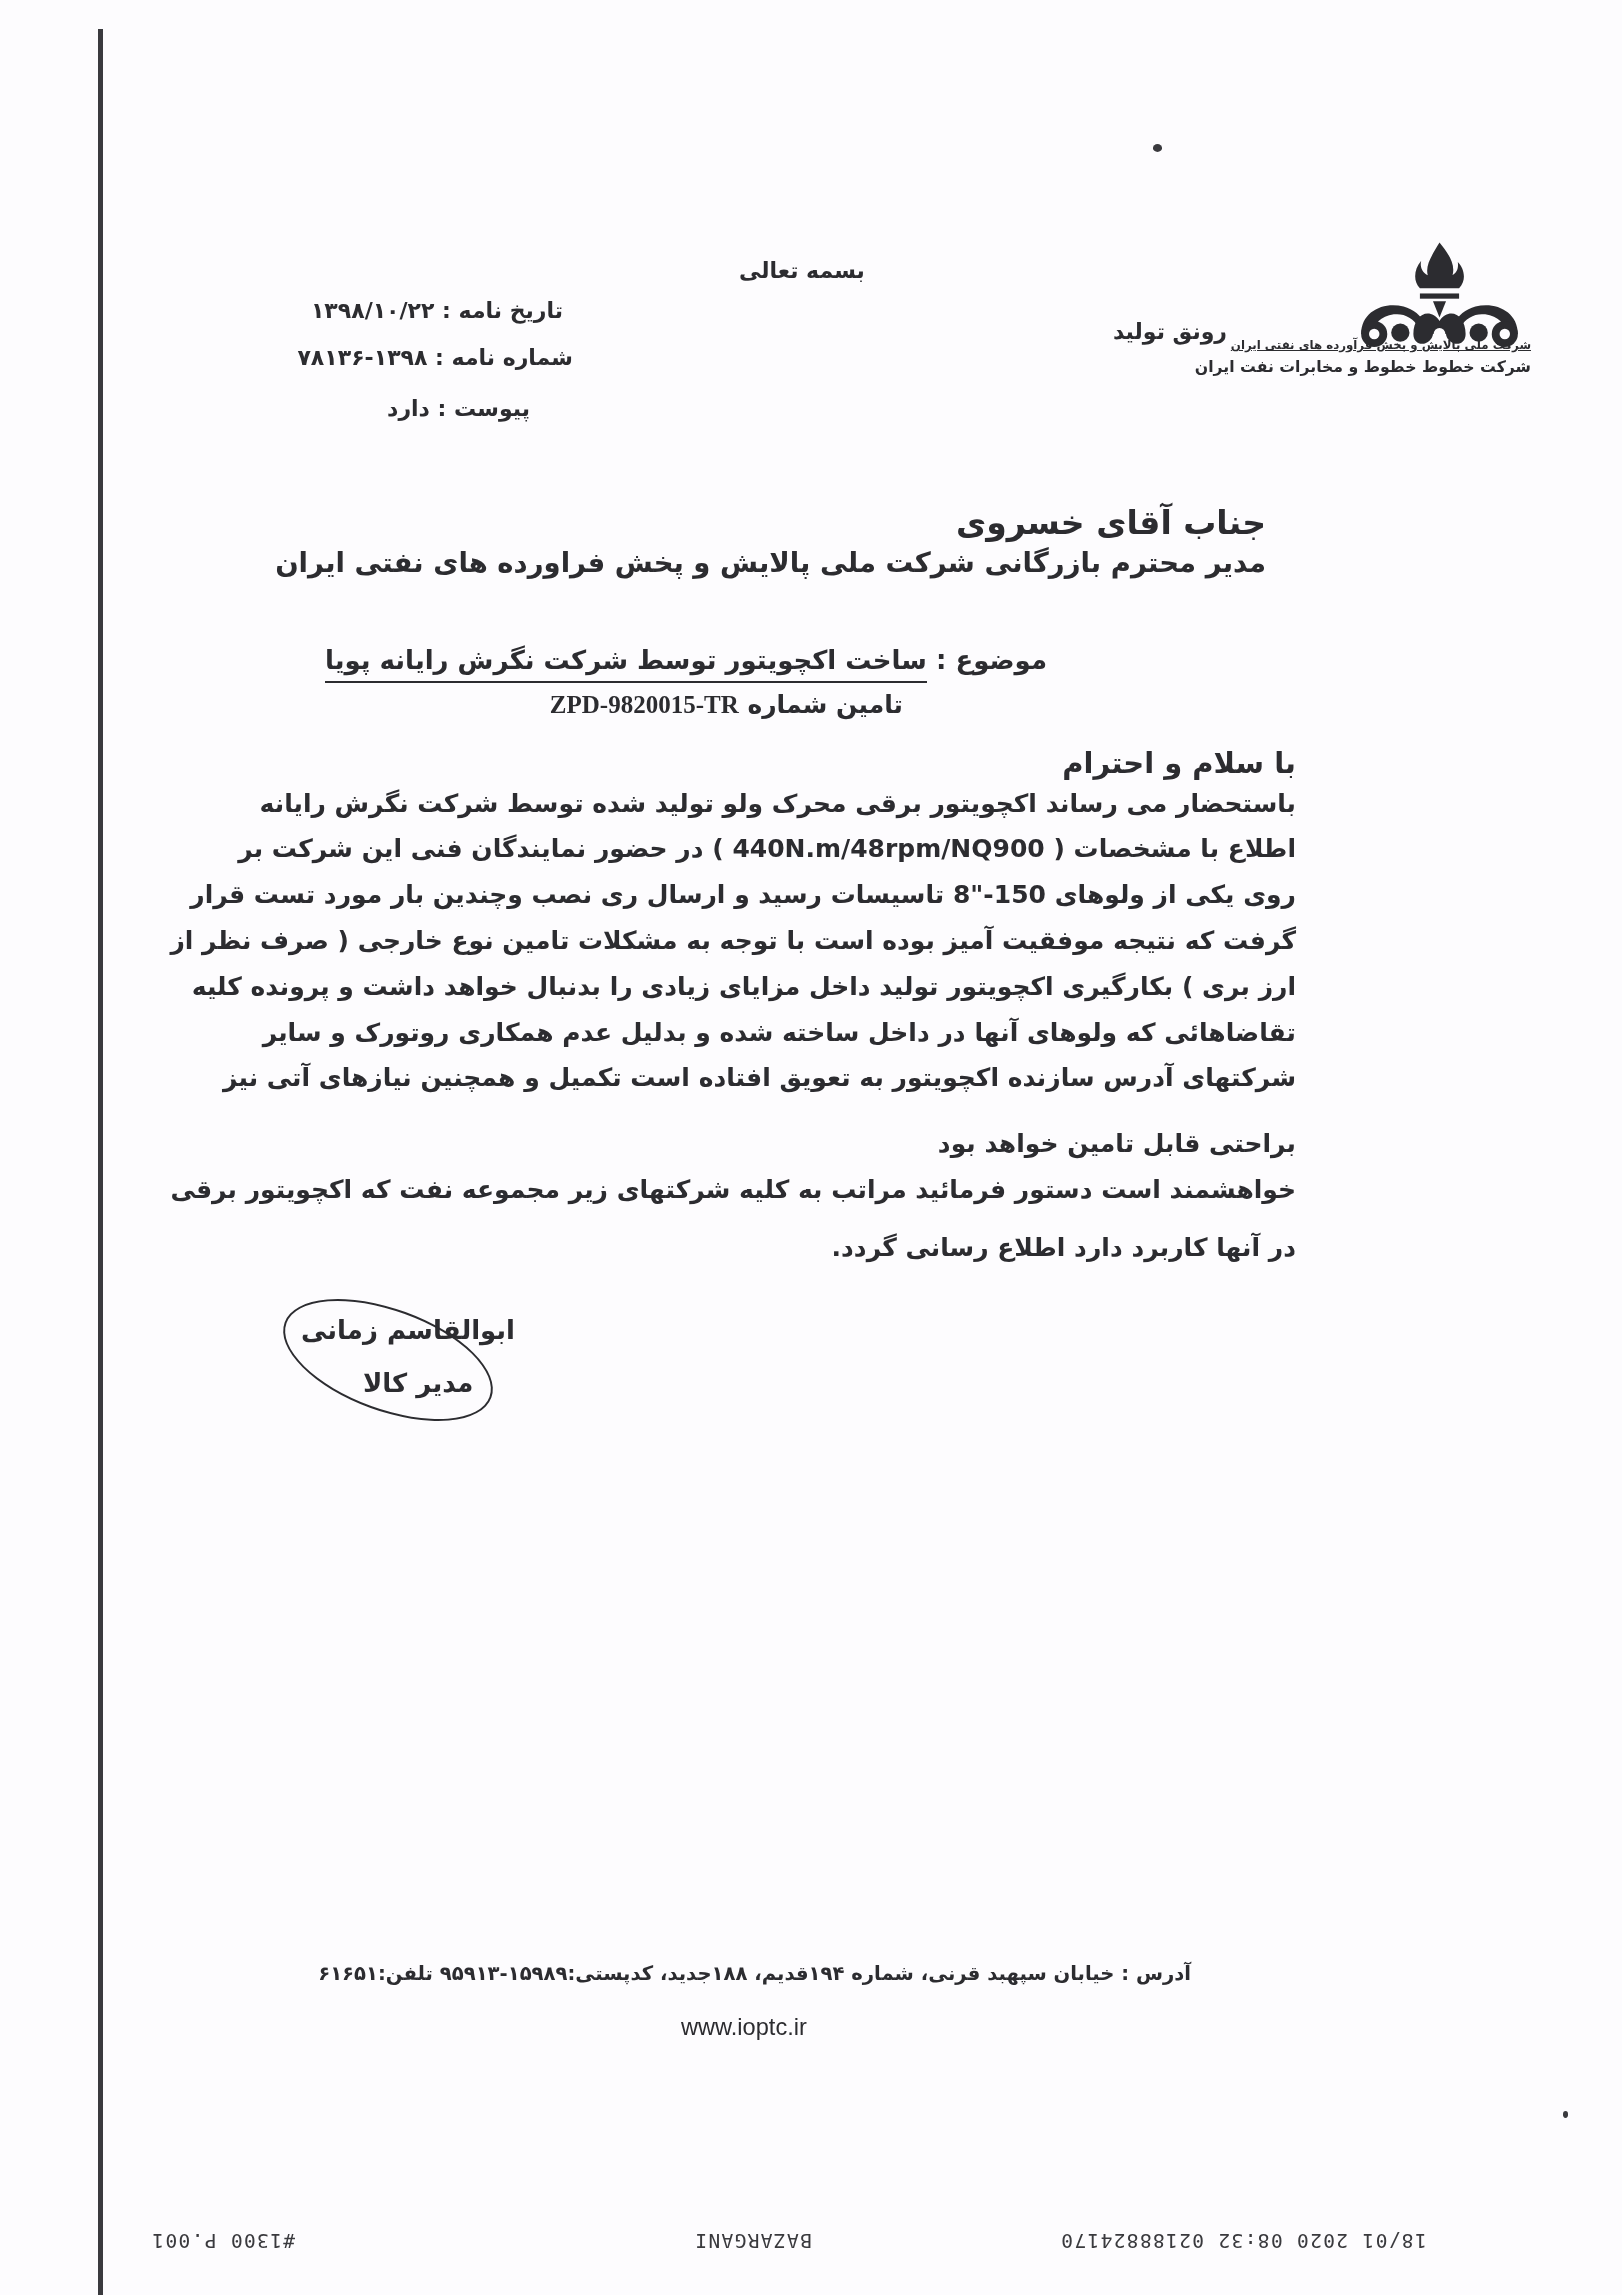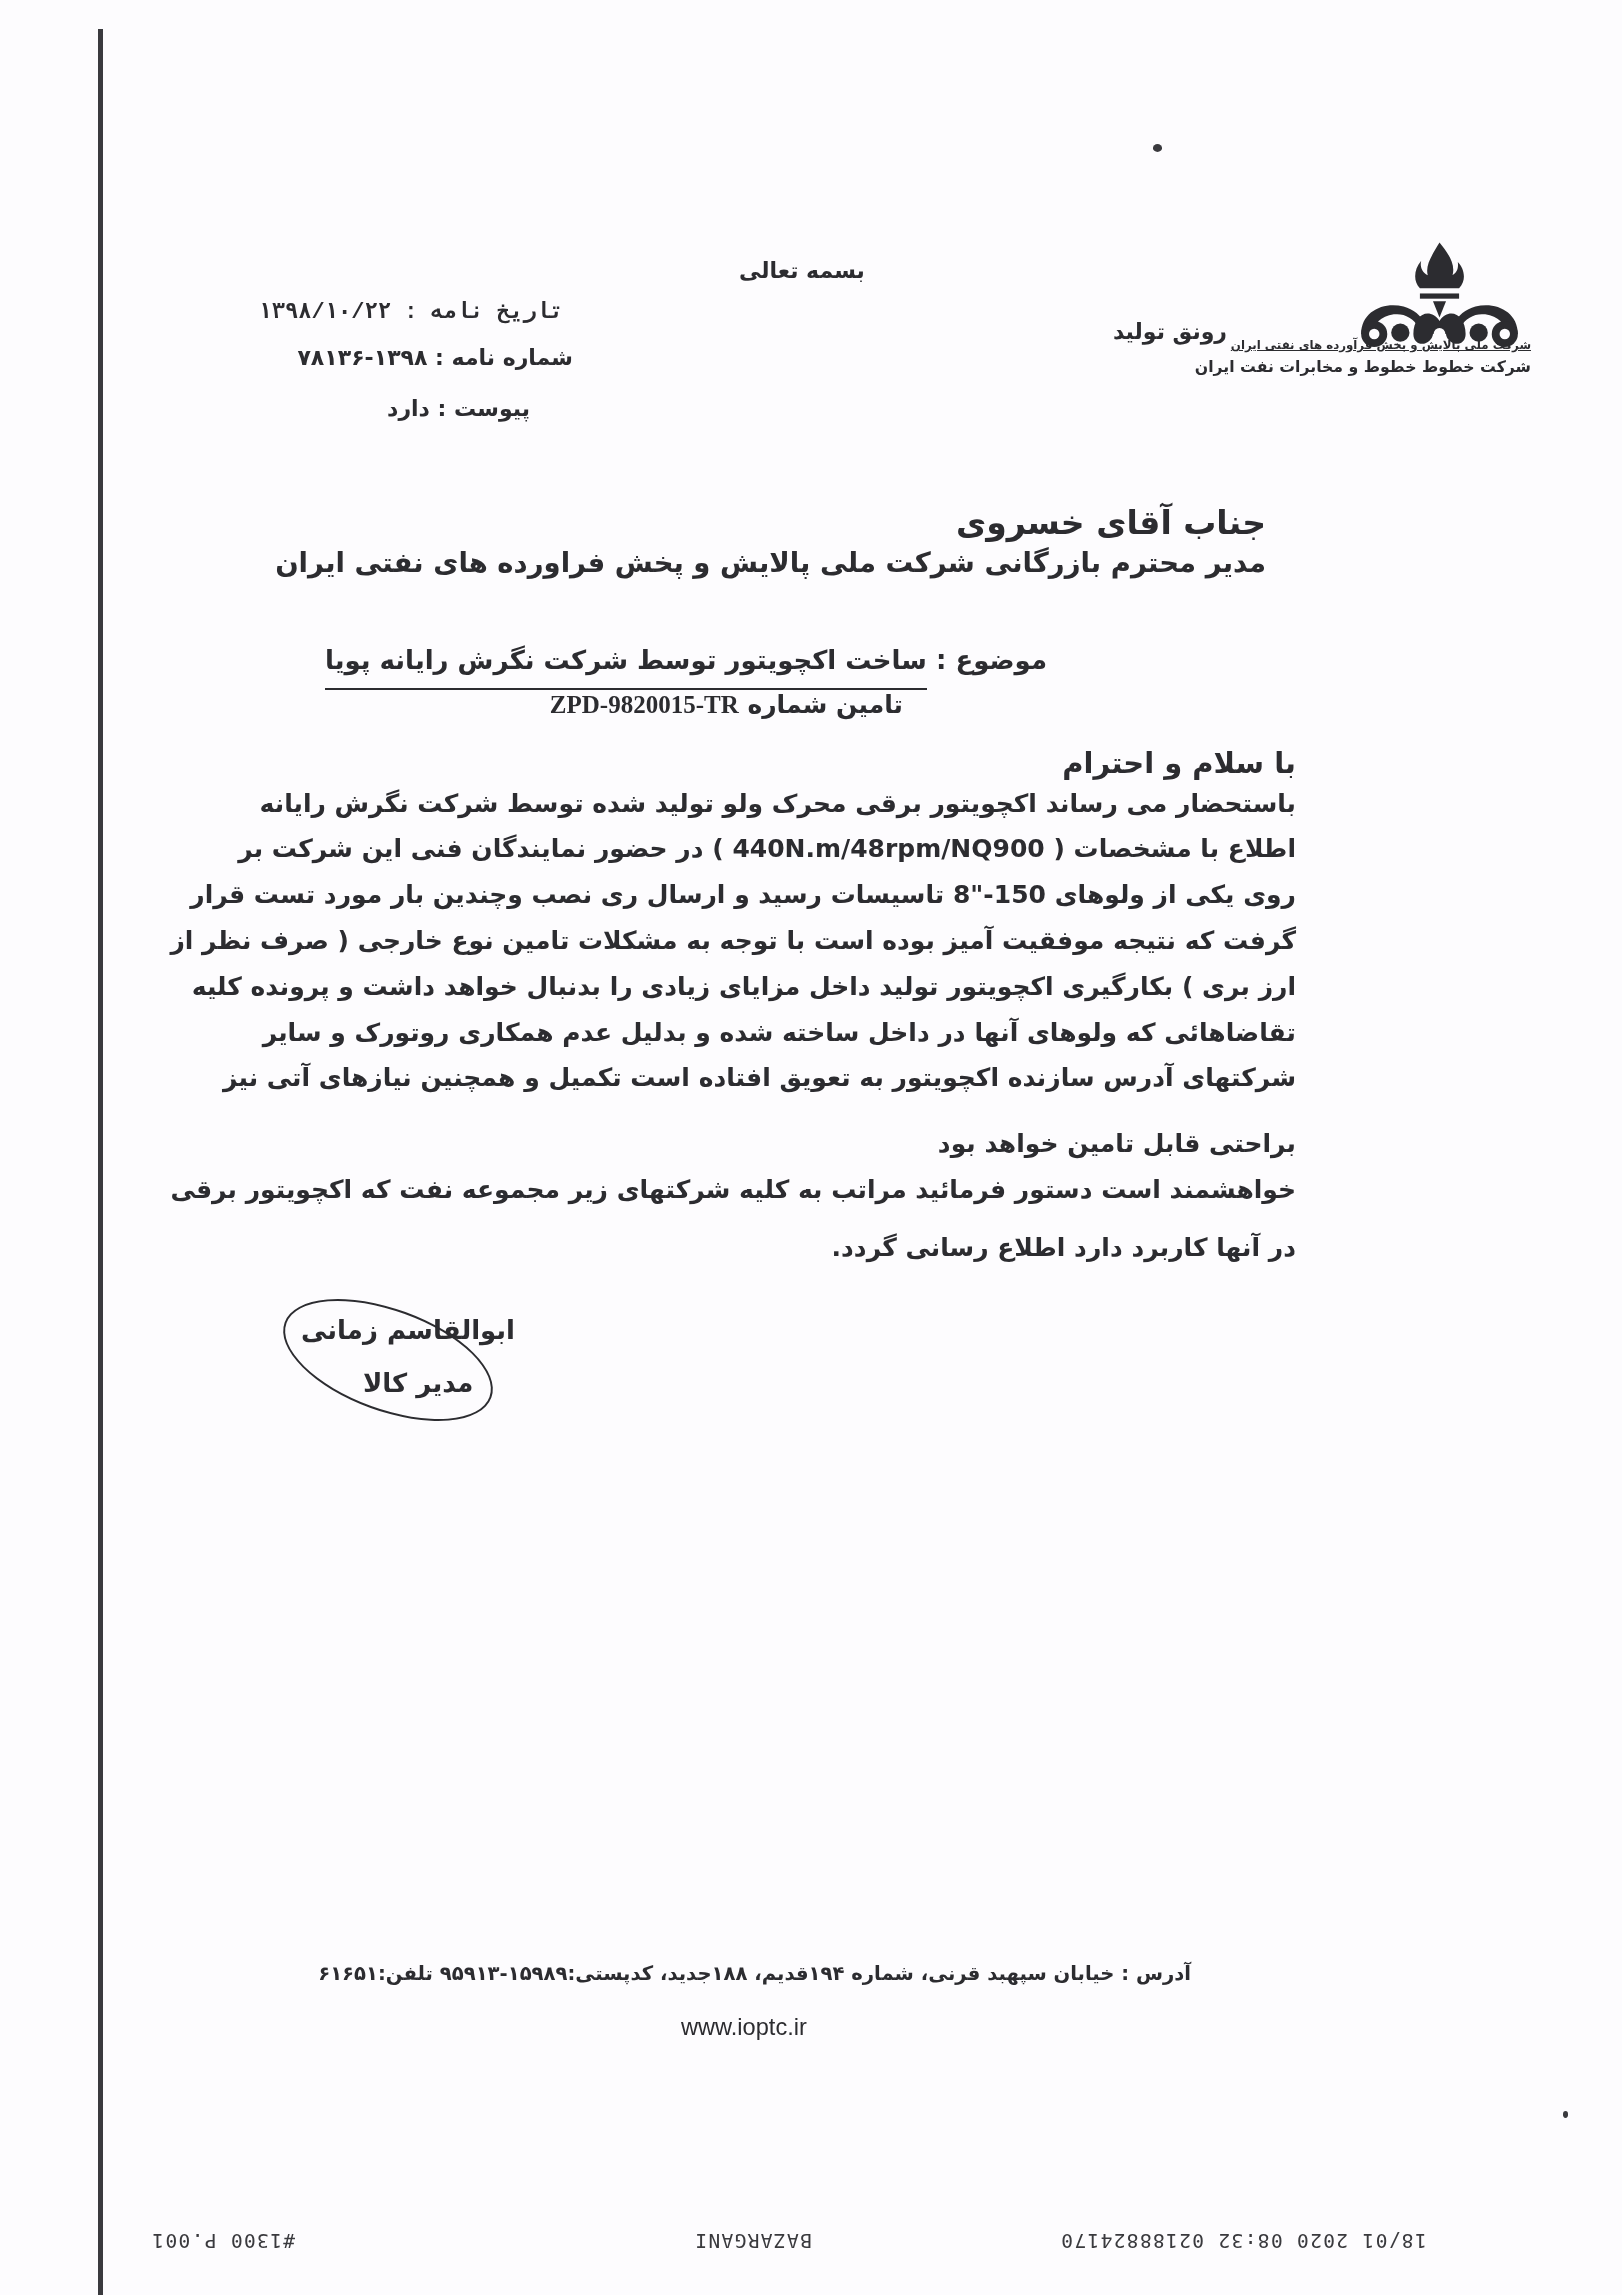--- a/index.html
+++ b/index.html
@@ -22,21 +22,21 @@
   .logo-caption1 { position: absolute; left: 1341px; top: 338px; width: 190px; font-size: 11.8px; text-align: center; white-space: nowrap; text-decoration: underline; }
   .logo-caption2 { position: absolute; left: 1341px; top: 357px; width: 190px; font-size: 15.7px; text-align: center; white-space: nowrap; }
 
   .header-text { font-size: 22px; font-weight: bold; white-space: nowrap; }
   .body-text { font-size: 29px; font-weight: bold; white-space: nowrap; }
   .para-line {
     position: absolute; right: 327px; width: 1008px; font-size: 25px; font-weight: bold;
     text-align: justify; text-align-last: justify; white-space: nowrap;
   }
   .para-line.last { text-align-last: right; }
-  .subject-underline { border-bottom: 2.6px solid #2c2c30; padding-bottom: 13px; }
+  .subject-underline { border-bottom: 2.6px solid #2c2c30; padding-bottom: 6px; }
   .signature-ellipse {
     position: absolute; left: 278px; top: 1309px; width: 216px; height: 98px;
     border: 2.6px solid #2c2c30; border-radius: 50%; transform: rotate(20deg);
   }
   .fax-line {
     position: absolute; top: 2229px; font-family: "DejaVu Sans Mono", monospace;
     font-size: 19.6px; transform: rotate(180deg); letter-spacing: 1.3px; color: #3a3a3e;
   }
   .footer-url { font-family: "Liberation Sans", sans-serif; font-size: 23.6px; }
 </style>
@@ -68,21 +68,21 @@
     </g>
   </svg>
 </div>
 <div class="logo-caption1 rtl bold">شرکت ملی پالایش و پخش فرآورده های نفتی ایران</div>
 <div class="logo-caption2 rtl bold">شرکت خطوط خطوط و مخابرات نفت ایران</div>
 
 <div class="abs rtl header-text" style="right:396px;top:319px;">رونق تولید</div>
 
 <div class="abs rtl header-text" style="left:739px;top:258px;">بسمه تعالی</div>
 
-<div class="abs rtl header-text" style="right:1060px;top:298px;font-family:Liberation Mono, monospace;">
+<div class="abs rtl header-text" style="right:1060px;top:298px;">
   <span>تاریخ نامه :</span>
   <span>۱۳۹۸/۱۰/۲۲</span>
 </div>
 <div class="abs rtl header-text" style="right:1050px;top:345px;">
   <span>شماره نامه :</span>
   <span>۱۳۹۸-۷۸۱۳۶</span>
 </div>
 <div class="abs rtl header-text" style="right:1093px;top:396px;">
   <span>پیوست :</span>
   <span>دارد</span>

